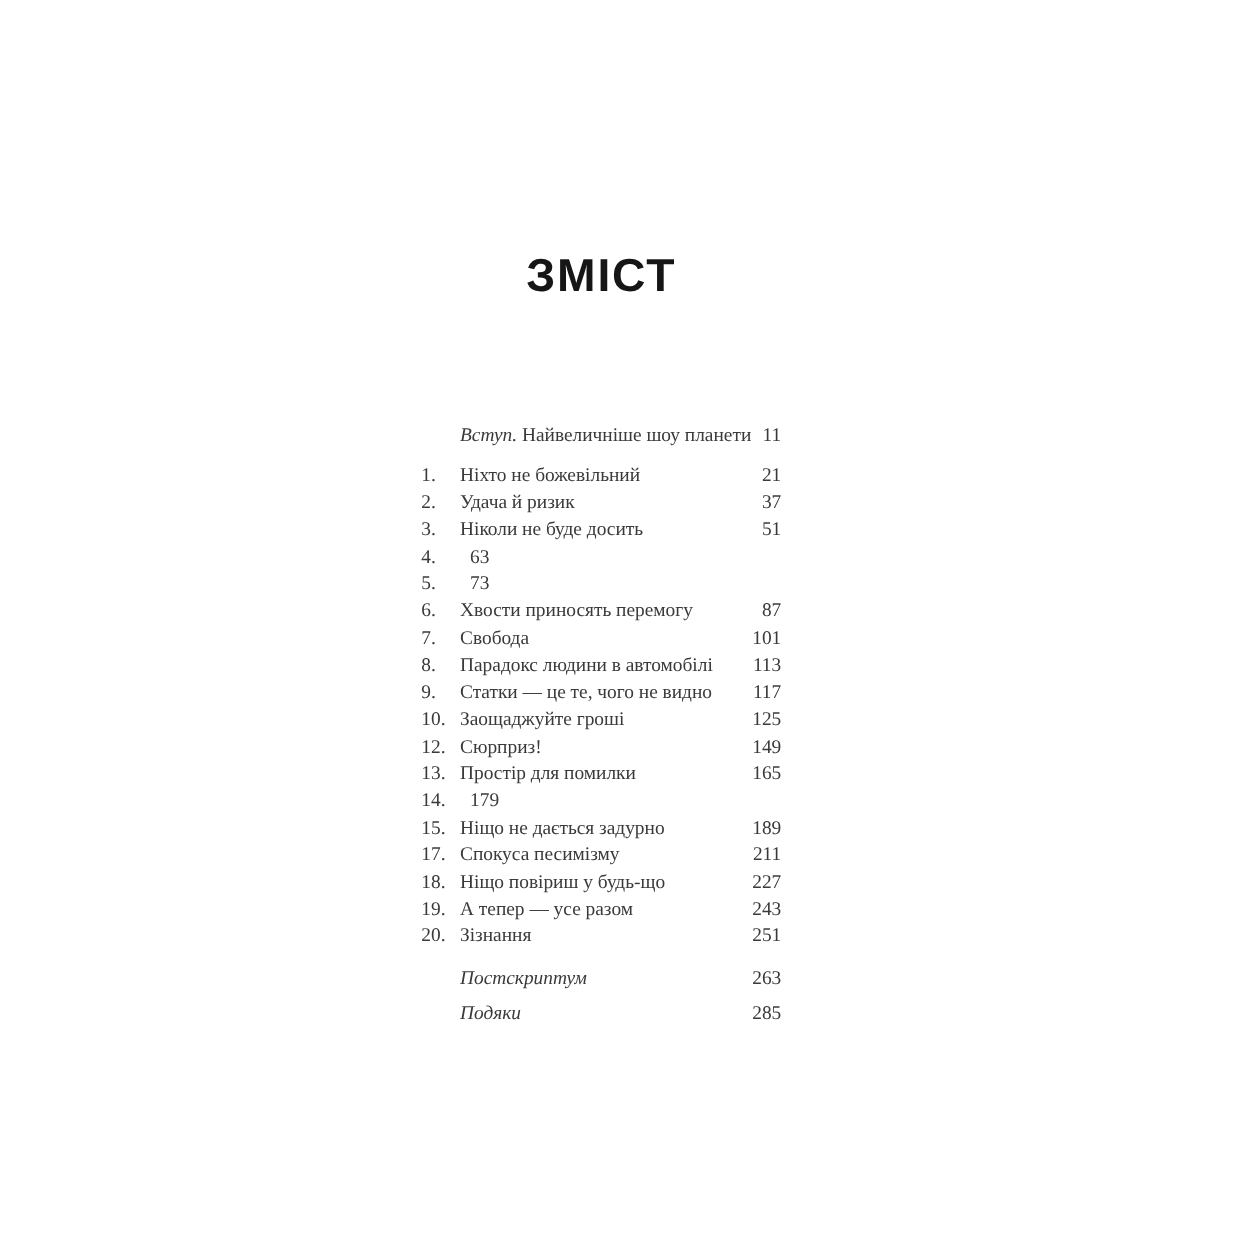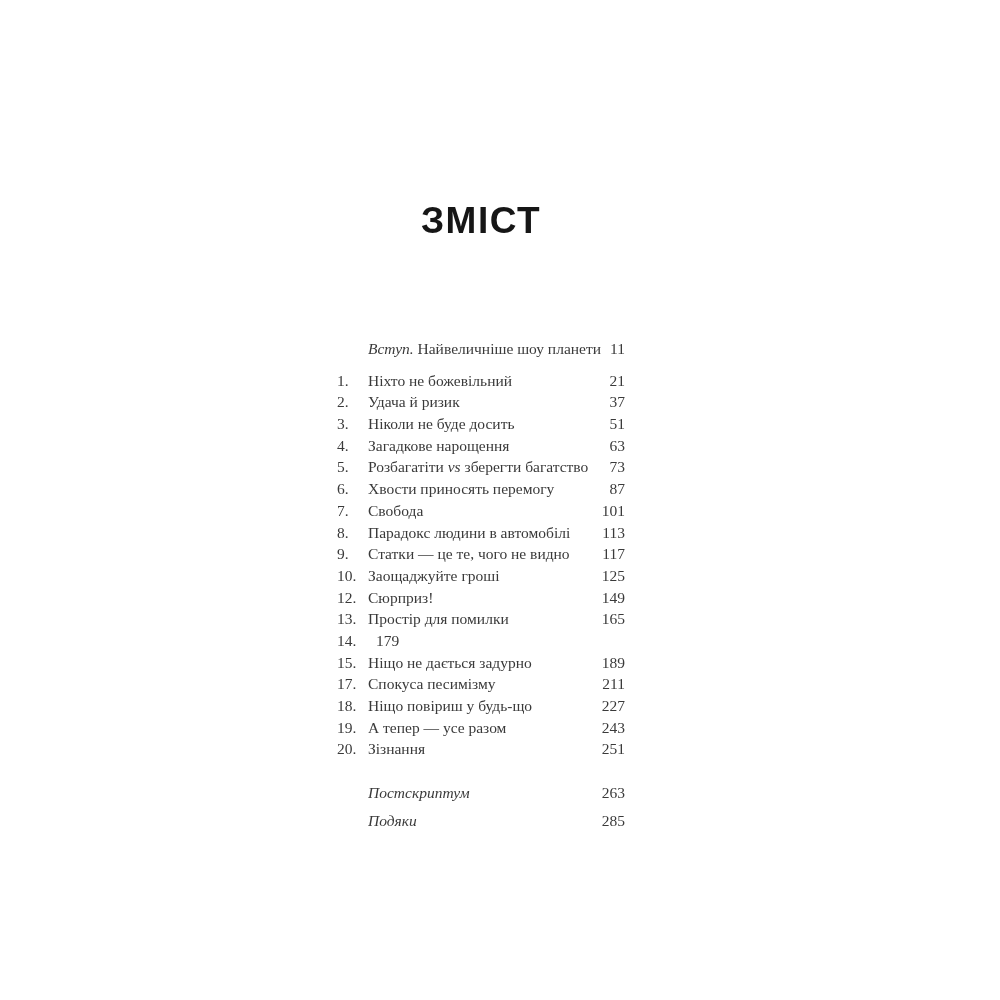--- a/index.html
+++ b/index.html
@@ -51,21 +51,21 @@
   }
   .row {
     display: flex;
     align-items: baseline;
     height: 21.7px;
     line-height: 21.7px;
     white-space: nowrap;
   }
   .row.intro { margin-bottom: 10px; align-items: center; }
   .row.back  { margin-top: 6px; }
-  .row:not(.back) + .row.back { margin-top: 22px; }
+  .row:not(.back) + .row.back { margin-top: 12px; }
   .num {
     flex: none;
     width: 31px;
     text-align: left;
   }
   .title {
     flex: 1;
     overflow: hidden;
     text-align: left;
   }
@@ -102,27 +102,25 @@
   </div>
 
   <div class="row chapter">
     <span class="num">3.</span>
     <span class="title"><span class="pre">Ніколи не буде досить</span><span class="it"></span><span class="post"></span></span>
     <span class="pagenum">51</span>
   </div>
 
   <div class="row chapter">
     <span class="num">4.</span>
-    <span class="title"><span class="pre">Загадкове нарощення</span><span class="it"></span><span class="post"></span></span>
     <span class="pagenum">63</span>
   </div>
 
   <div class="row chapter">
     <span class="num">5.</span>
-    <span class="title"><span class="pre">Розбагатіти </span><span class="it">vs</span><span class="post"> зберегти багатство</span></span>
     <span class="pagenum">73</span>
   </div>
 
   <div class="row chapter">
     <span class="num">6.</span>
     <span class="title"><span class="pre">Хвости приносять перемогу</span><span class="it"></span><span class="post"></span></span>
     <span class="pagenum">87</span>
   </div>
 
   <div class="row chapter">

